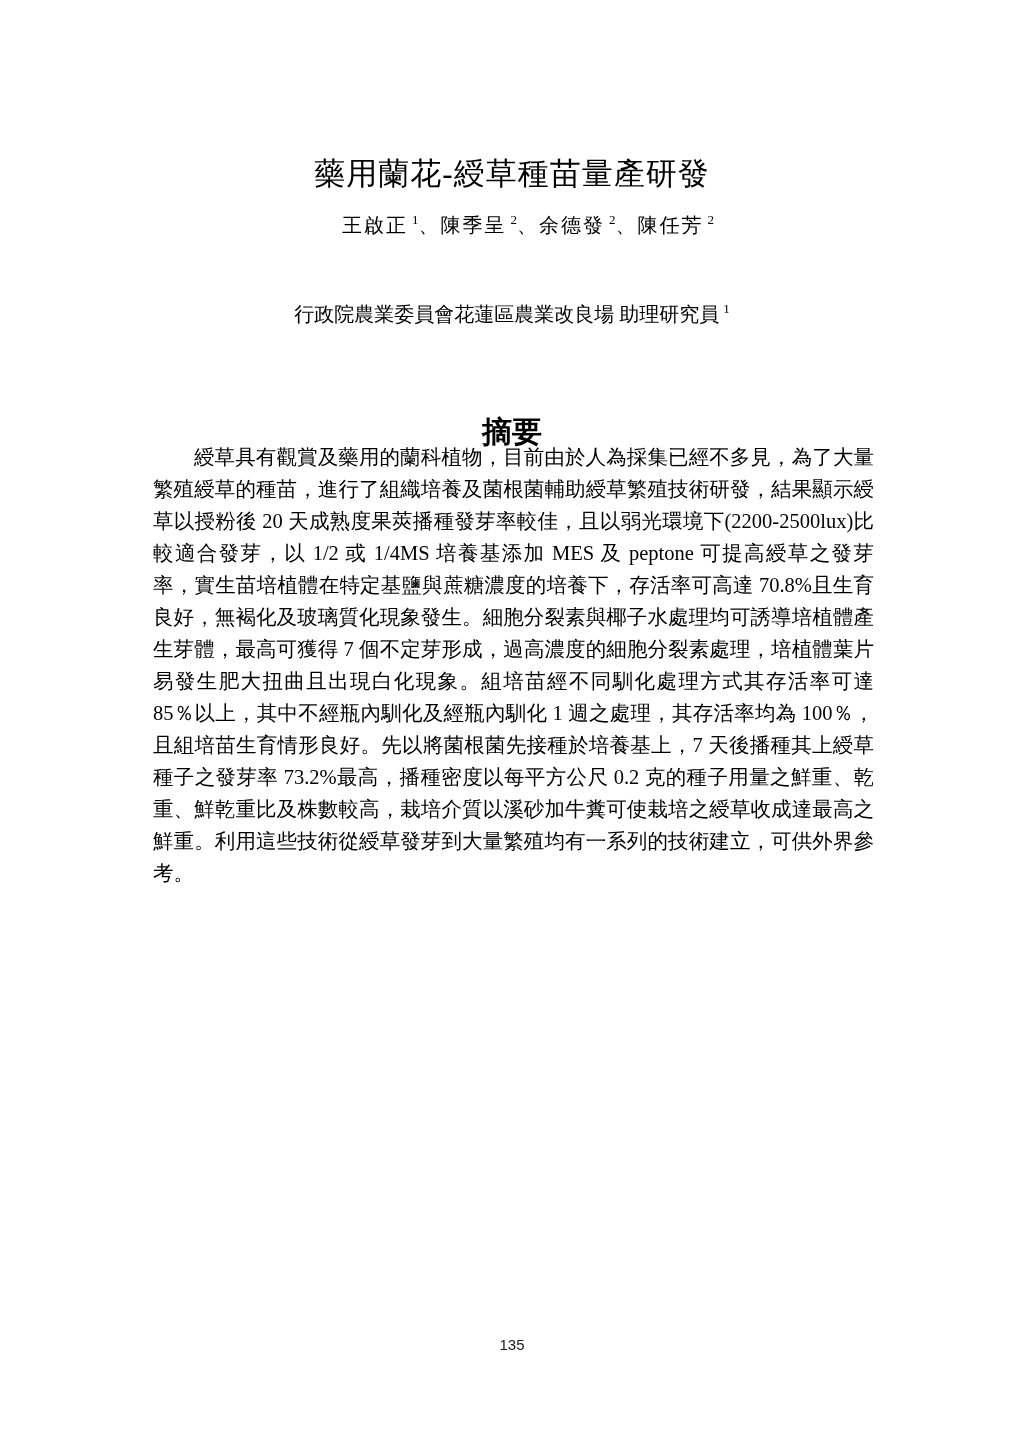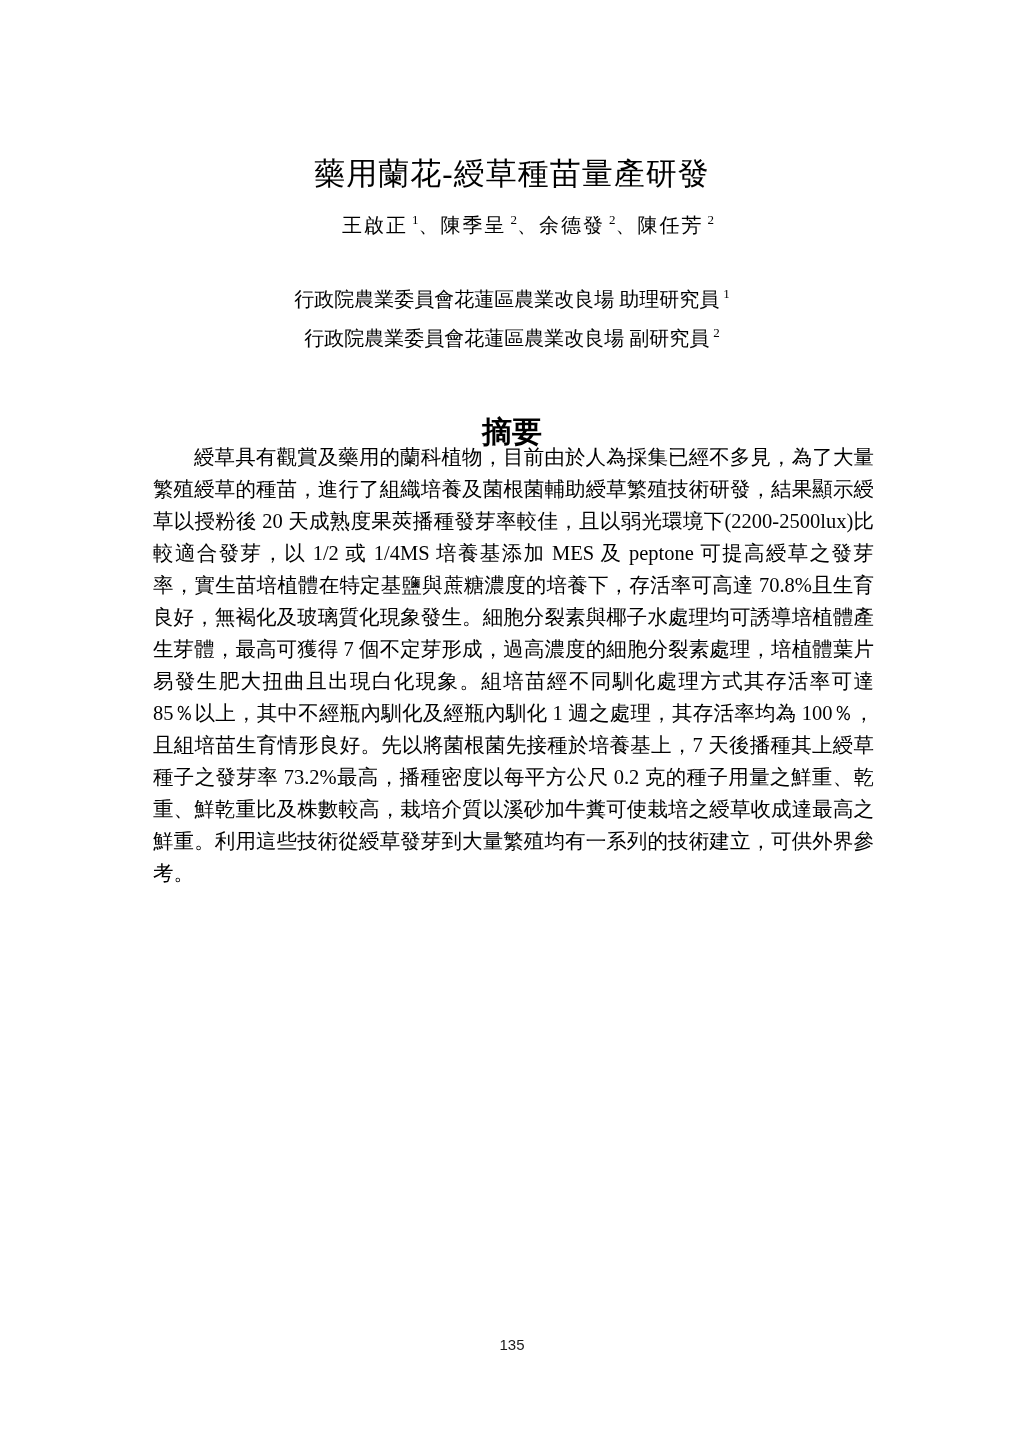--- a/index.html
+++ b/index.html
@@ -38,21 +38,21 @@
     line-height: 1.5;
   }
   .authors sup, .affiliations sup {
     font-size: 13px;
     vertical-align: super;
     margin-left: 4px;
     letter-spacing: 0;
   }
   .affiliations {
     position: absolute;
-    top: 277px;
+    top: 292px;
     left: 0;
     width: 1024px;
     text-align: center;
     font-size: 20px;
     line-height: 33px;
   }
   .abstract-heading {
     position: absolute;
     top: 390px;
     left: 0;
@@ -98,21 +98,20 @@
 <body>
 
 <div class="page">
 
   <h1 class="doc-title">藥用蘭花-綬草種苗量產研發</h1>
 
   <div class="authors"><span>王啟正</span><sup>1</sup><span>、</span><span>陳季呈</span><sup>2</sup><span>、</span><span>余德發</span><sup>2</sup><span>、</span><span>陳任芳</span><sup>2</sup></div>
 
   <div class="affiliations">
     <div><span>行政院農業委員會花蓮區農業改良場 助理研究員</span><sup>1</sup></div>
-    <div><span>行政院農業委員會花蓮區農業改良場 副研究員</span><sup>2</sup></div>
   </div>
 
   <h2 class="abstract-heading">摘要</h2>
 
   <div class="abstract-body">
     <p>綬草具有觀賞及藥用的蘭科植物，目前由於人為採集已經不多見，為了大量繁殖綬草的種苗，進行了組織培養及菌根菌輔助綬草繁殖技術研發，結果顯示綬草以授粉後 20 天成熟度果莢播種發芽率較佳，且以弱光環境下(2200-2500lux)比較適合發芽，以 1/2 或 1/4MS 培養基添加 MES 及 peptone 可提高綬草之發芽率，實生苗培植體在特定基鹽與蔗糖濃度的培養下，存活率可高達 70.8%且生育良好，無褐化及玻璃質化現象發生。細胞分裂素與椰子水處理均可誘導培植體產生芽體，最高可獲得 7 個不定芽形成，過高濃度的細胞分裂素處理，培植體葉片易發生肥大扭曲且出現白化現象。組培苗經不同馴化處理方式其存活率可達 85％以上，其中不經瓶內馴化及經瓶內馴化 1 週之處理，其存活率均為 100％，且組培苗生育情形良好。先以將菌根菌先接種於培養基上，7 天後播種其上綬草種子之發芽率 73.2%最高，播種密度以每平方公尺 0.2 克的種子用量之鮮重、乾重、鮮乾重比及株數較高，栽培介質以溪砂加牛糞可使栽培之綬草收成達最高之鮮重。利用這些技術從綬草發芽到大量繁殖均有一系列的技術建立，可供外界參考。</p>
   </div>
 
 
   <div class="page-number">135</div>

